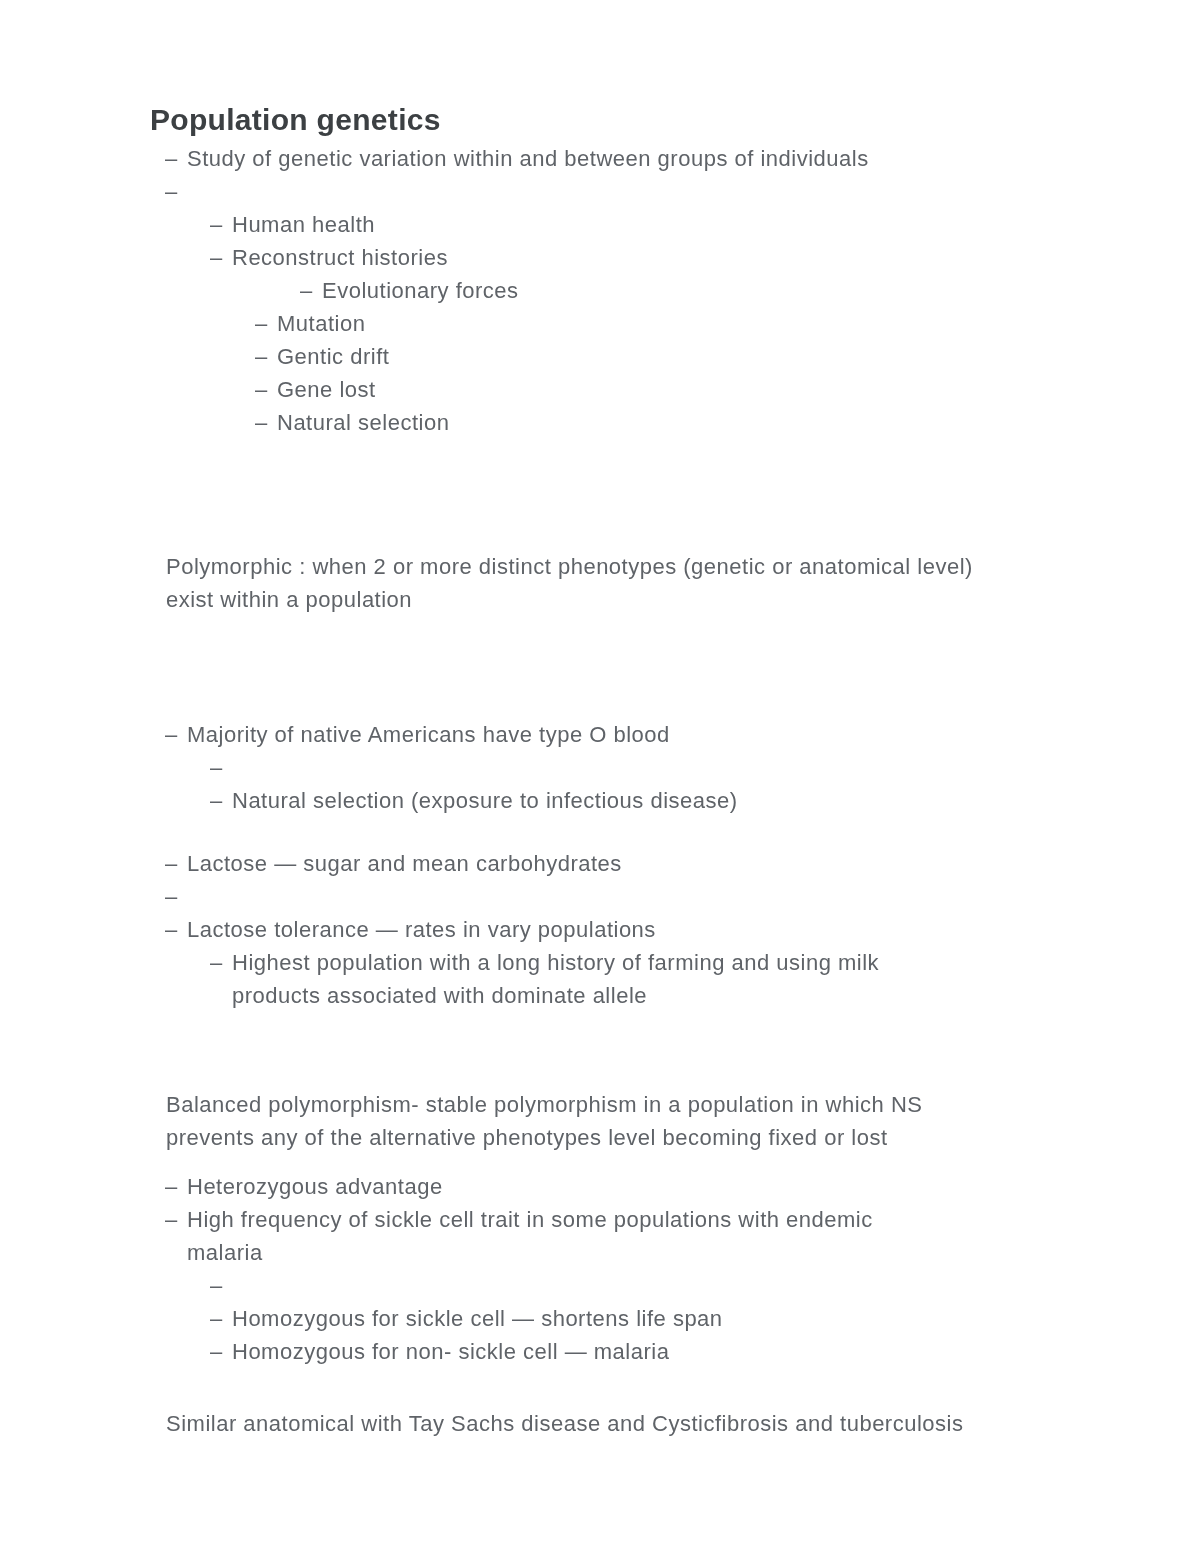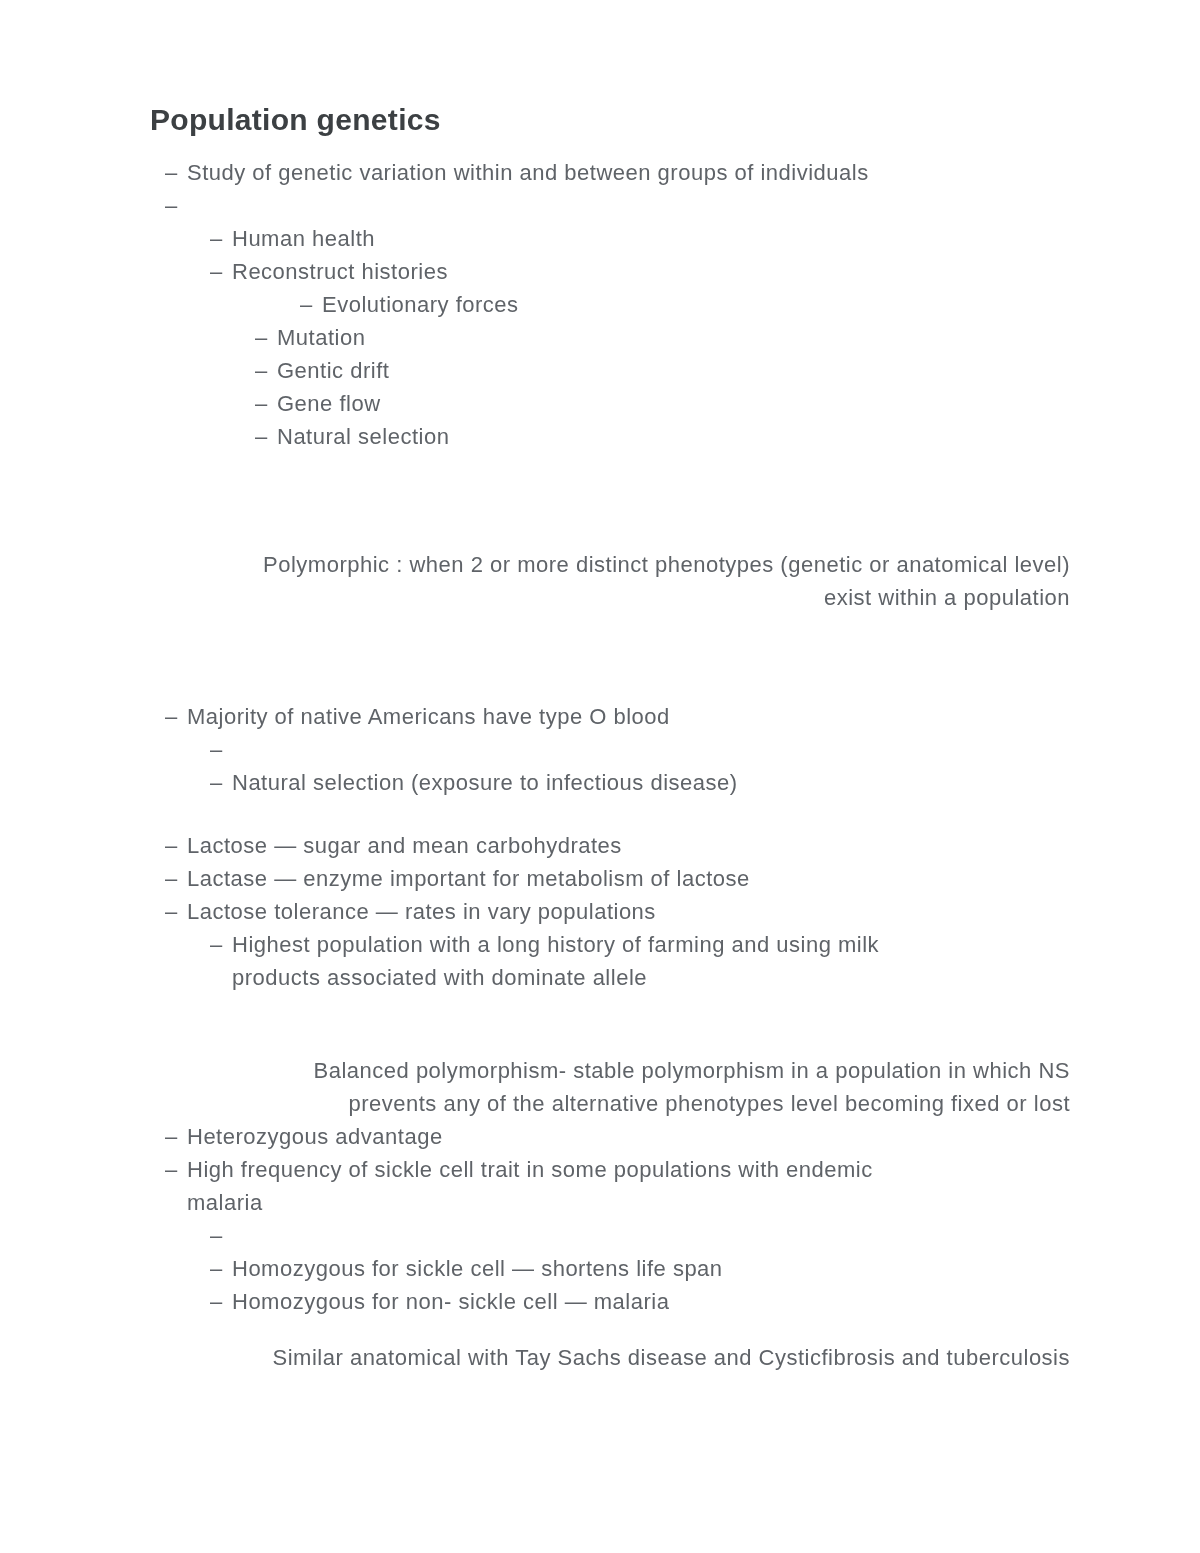--- a/index.html
+++ b/index.html
@@ -15,23 +15,23 @@
     letter-spacing: 0.5px;
     color: #5f6368;
     overflow: hidden;
   }
   .title {
     font-size: 30px;
     line-height: 40px;
     font-weight: 700;
     letter-spacing: 0.3px;
     color: #3c4043;
-    margin: 0 0 16px 0;
+    margin: 0 0 2px 0;
   }
-  .para { margin: 0; white-space: pre-line; text-align: right; }
+  .para { margin: 16px; white-space: pre-line; }
   .li { display: flex; align-items: flex-start; }
   .dash { flex: 0 0 22px; }
   .li-text { white-space: pre-line; }
   .lvl1 { padding-left: 15px; }
   .lvl2 { padding-left: 60px; }
   .lvl3 { padding-left: 105px; }
   .lvl4 { padding-left: 150px; }
   .sp-a { height: 95px; }
   .sp-b { height: 26px; }
   .sp-c { height: 60px; }
@@ -69,21 +69,21 @@
     <div class="li lvl3">
       <span class="dash">–</span>
       <span class="li-text">Mutation</span>
     </div>
     <div class="li lvl3">
       <span class="dash">–</span>
       <span class="li-text">Gentic drift</span>
     </div>
     <div class="li lvl3">
       <span class="dash">–</span>
-      <span class="li-text">Gene flow</span>
+      <span class="li-text">Gene lost</span>
     </div>
     <div class="li lvl3">
       <span class="dash">–</span>
       <span class="li-text">Natural selection</span>
     </div>
   </div>
 
   <div class="sp-a"></div>
 
   <p class="para">Polymorphic : when 2 or more distinct phenotypes (genetic or anatomical level)
@@ -110,21 +110,20 @@
 
   <div class="sp-d"></div>
 
   <div>
     <div class="li lvl1">
       <span class="dash">–</span>
       <span class="li-text">Lactose — sugar and mean carbohydrates</span>
     </div>
     <div class="li lvl1">
       <span class="dash">–</span>
-      <span class="li-text">Lactase — enzyme important for metabolism of lactose</span>
     </div>
     <div class="li lvl1">
       <span class="dash">–</span>
       <span class="li-text">Lactose tolerance — rates in vary populations</span>
     </div>
     <div class="li lvl2">
       <span class="dash">–</span>
       <span class="li-text">Highest population with a long history of farming and using milk
 products associated with dominate allele</span>
     </div>

